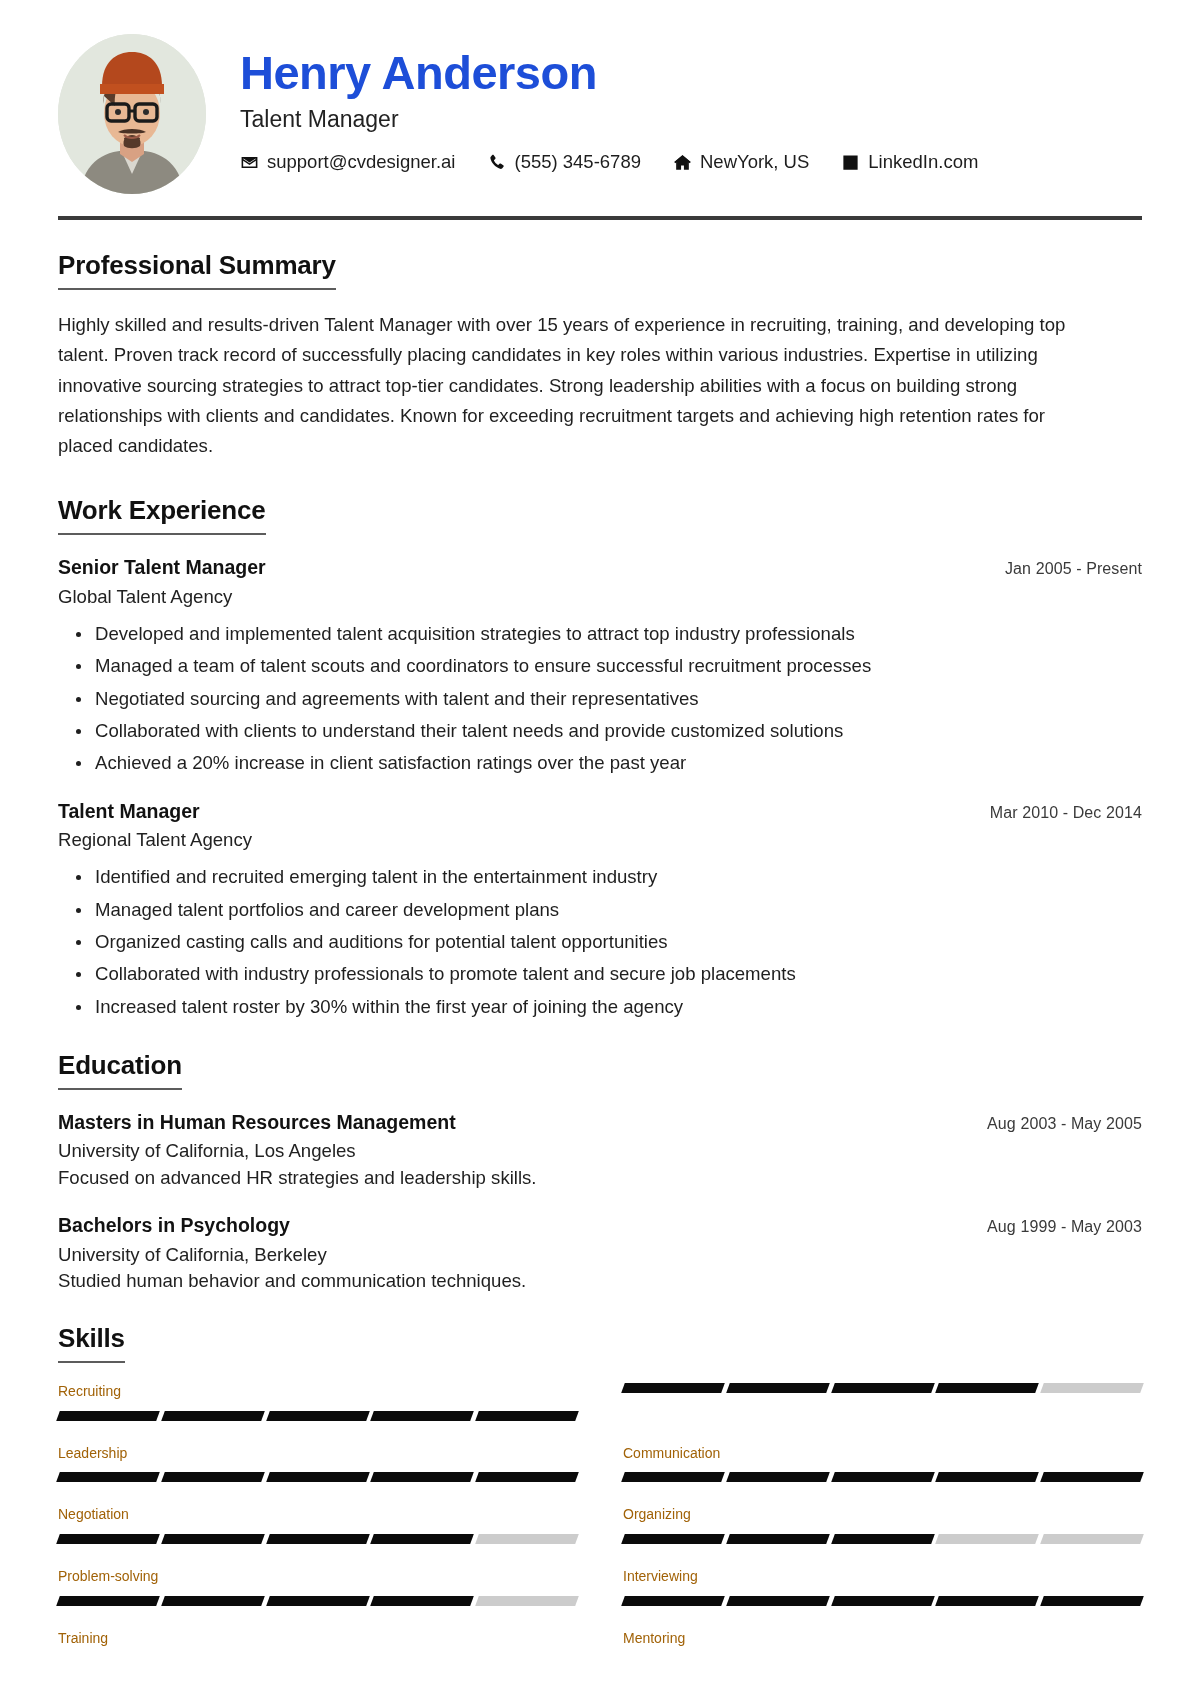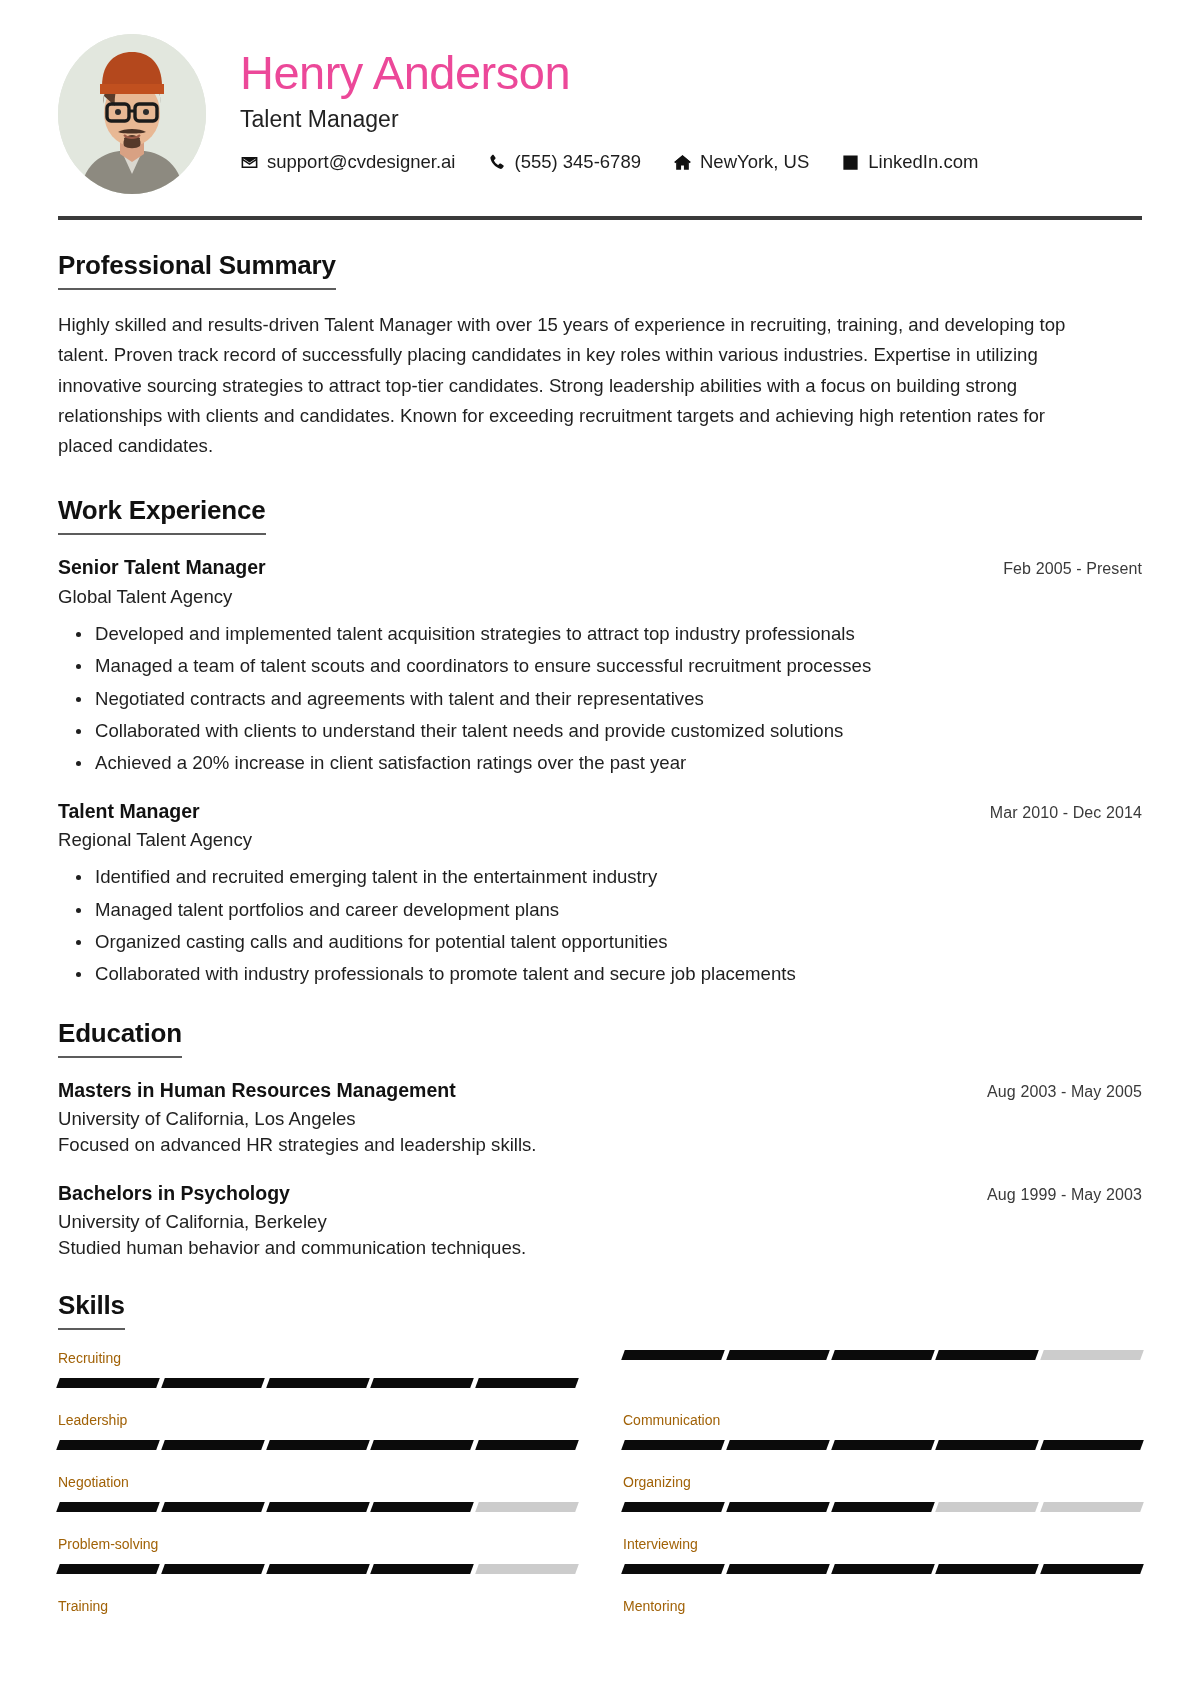--- a/index.html
+++ b/index.html
@@ -38,24 +38,24 @@
     overflow: hidden;
     background: #dfe4dc;
     position: relative;
   }
   .avatar-wrap svg { display: block; width: 100%; height: 100%; }
 
   .head-text { padding-top: 14px; flex: 1; }
 
   .full-name {
     font-size: 47px;
-    font-weight: 400;
+    font-weight: 700;
     letter-spacing: -0.5px;
     line-height: 1.06;
-    color: #ec4899;
+    color: #1d4ed8;
     font-stretch: condensed;
   }
 
   .job-title {
     font-size: 23px;
     font-weight: 400;
     color: #222222;
     margin-top: 8px;
     line-height: 1.2;
   }
@@ -298,43 +298,44 @@
     <div class="section-title">Professional Summary</div>
     <p class="summary-text">Highly skilled and results-driven Talent Manager with over 15 years of experience in recruiting, training, and developing top talent. Proven track record of successfully placing candidates in key roles within various industries. Expertise in utilizing innovative sourcing strategies to attract top-tier candidates. Strong leadership abilities with a focus on building strong relationships with clients and candidates. Known for exceeding recruitment targets and achieving high retention rates for placed candidates.</p>
   </div>
 
   <div class="section section-work">
     <div class="section-title">Work Experience</div>
 
     <div class="entry">
       <div class="entry-head">
         <div class="entry-role">Senior Talent Manager</div>
-        <div class="entry-date">Feb 2005 - Present</div>
+        <div class="entry-date">Jan 2005 - Present</div>
       </div>
       <div class="entry-org">Global Talent Agency</div>
       <ul class="bullets">
         <li>Developed and implemented talent acquisition strategies to attract top industry professionals</li>
         <li>Managed a team of talent scouts and coordinators to ensure successful recruitment processes</li>
-        <li>Negotiated contracts and agreements with talent and their representatives</li>
+        <li>Negotiated sourcing and agreements with talent and their representatives</li>
         <li>Collaborated with clients to understand their talent needs and provide customized solutions</li>
         <li>Achieved a 20% increase in client satisfaction ratings over the past year</li>
       </ul>
     </div>
 
     <div class="entry">
       <div class="entry-head">
         <div class="entry-role">Talent Manager</div>
         <div class="entry-date">Mar 2010 - Dec 2014</div>
       </div>
       <div class="entry-org">Regional Talent Agency</div>
       <ul class="bullets">
         <li>Identified and recruited emerging talent in the entertainment industry</li>
         <li>Managed talent portfolios and career development plans</li>
         <li>Organized casting calls and auditions for potential talent opportunities</li>
         <li>Collaborated with industry professionals to promote talent and secure job placements</li>
+        <li>Increased talent roster by 30% within the first year of joining the agency</li>
       </ul>
     </div>
   </div>
 
   <div class="section section-edu">
     <div class="section-title">Education</div>
 
     <div class="entry">
       <div class="entry-head">
         <div class="entry-role">Masters in Human Resources Management</div>

